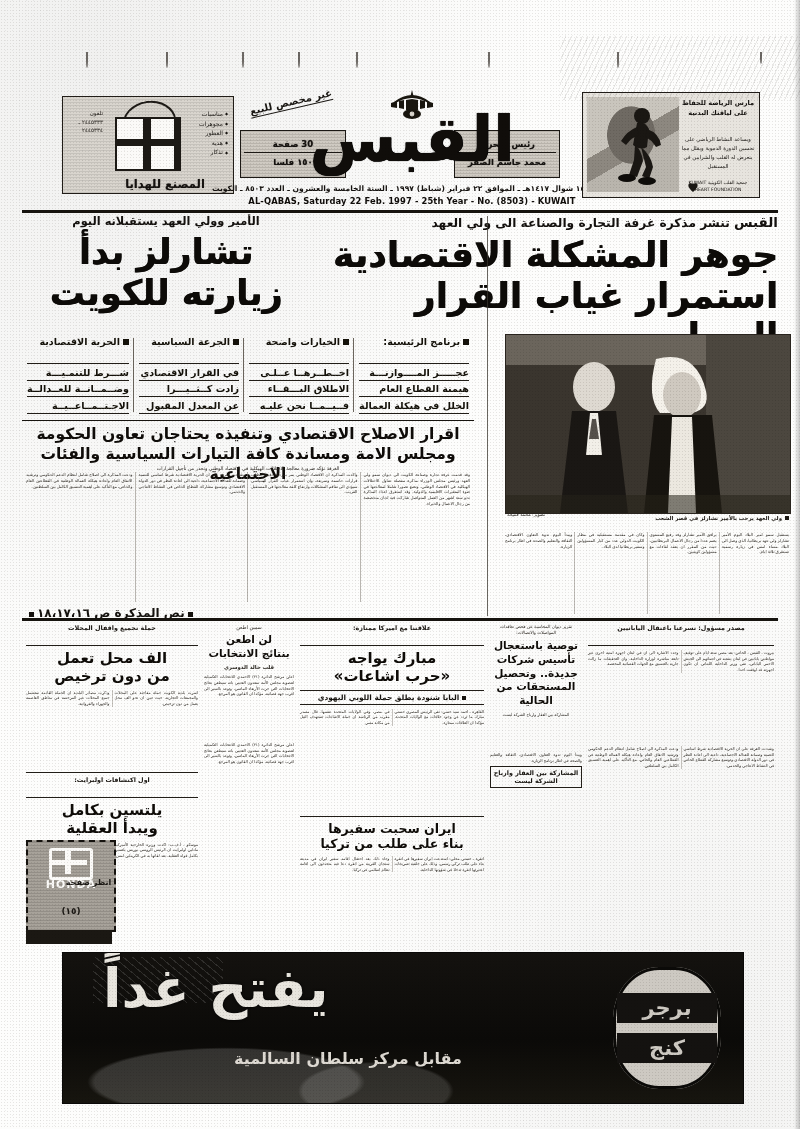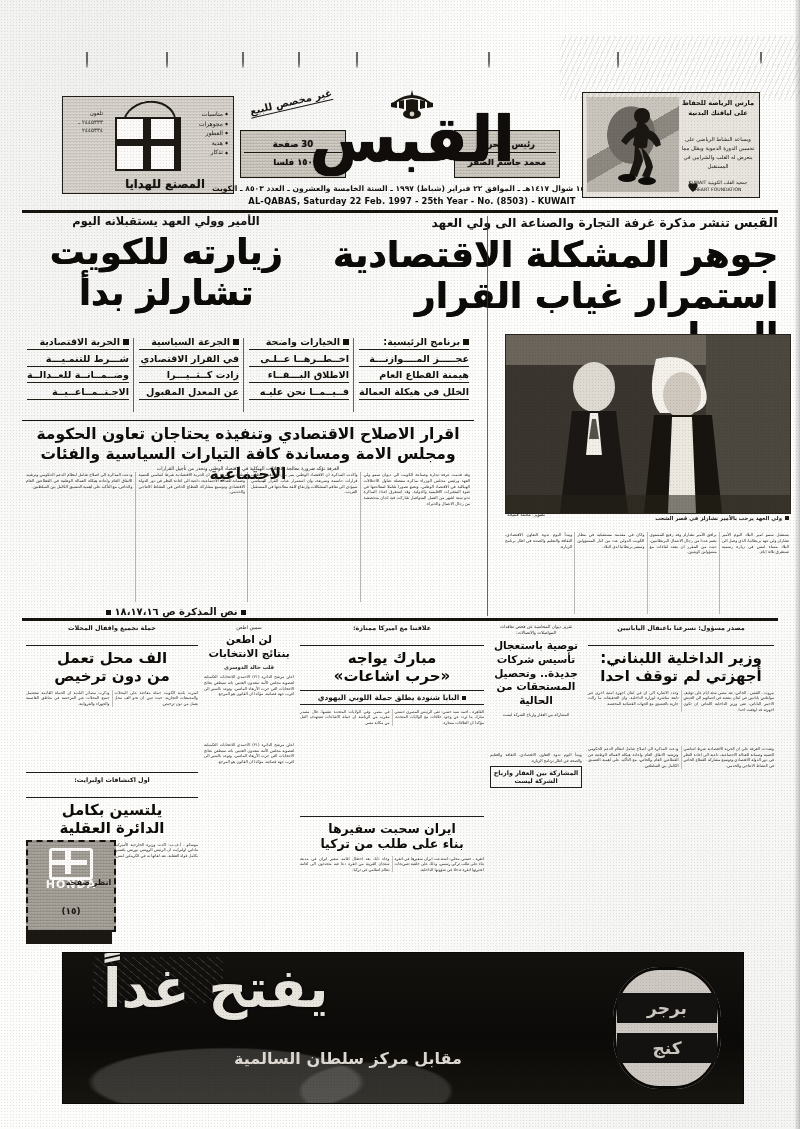--- a/index.html
+++ b/index.html
@@ -174,21 +174,21 @@
   .kicker-r{font-size:11.4px;font-weight:bold;color:#14110e;letter-spacing:-.2px;white-space:nowrap;}
   .h1r{
     font-size:35px;font-weight:bold;line-height:1.16;color:#0d0b08;
     letter-spacing:-1px;margin-top:4px;text-shadow:.6px 0 0 #0d0b08;
   }
 
   
   .bullets{position:absolute;left:22px;top:336px;width:452px;right:auto;height:78px;display:flex;direction:rtl;}
   .bcol{flex:1;padding:0 5px;position:relative;}
   .bcol + .bcol:after{content:"";position:absolute;right:0;top:2px;bottom:2px;width:1px;background:#6b655d;}
-  .bhead{font-size:9.6px;font-weight:bold;color:#141109;padding-bottom:2px;border-bottom:1.1px solid #211d17;white-space:nowrap;}
+  .bhead{font-size:9.6px;font-weight:bold;color:#141109;padding-bottom:16px;border-bottom:1.1px solid #211d17;white-space:nowrap;}
   .bhead .sq{display:inline-block;width:6px;height:6px;background:#141109;margin-left:3px;position:relative;top:0;}
   .bline{font-size:9.6px;font-weight:bold;color:#141109;padding:2.5px 0 2px;border-bottom:1.1px solid #211d17;
          white-space:nowrap;letter-spacing:.2px;}
   .bline:last-child{border-bottom:1.1px solid #211d17;}
 
   
   .subhead{
     position:absolute;left:22px;top:424px;width:452px;text-align:center;
     font-size:15.5px;font-weight:bold;line-height:1.3;color:#0f0c09;letter-spacing:-.5px;
   }
@@ -200,22 +200,22 @@
   
   .bodyblock{position:absolute;left:26px;top:472px;width:444px;height:130px;display:flex;direction:rtl;gap:6px;}
   .bcolumn{flex:1;position:relative;}
   .bcolumn + .bcolumn:after{content:"";position:absolute;right:-3px;top:0;bottom:0;width:1px;background:#8a857d;opacity:.6;}
   .gray-text{
     font-size:4.1px;line-height:1.42;color:#2b2721;text-align:justify;
     word-spacing:-.3px;
   }
 
   .memo-ref{
-    position:absolute;left:26px;top:606px;width:300px;text-align:center;
-    font-size:10px;font-weight:bold;color:#15120e;
+    position:absolute;left:26px;top:606px;width:300px;text-align:left;
+    font-size:12px;font-weight:bold;color:#15120e;
   }
   .memo-ref .sq{display:inline-block;width:5px;height:5px;background:#15120e;margin:0 3px;}
 
   
   .photo-charles{
     position:absolute;left:505px;top:334px;width:284px;height:178px;
     border:1px solid #2a251f;
     background:
       radial-gradient(ellipse at 30% 34%, #e8e4dd 0 9%, rgba(0,0,0,0) 10%),
       radial-gradient(ellipse at 66% 40%, #f2efe9 0 11%, rgba(0,0,0,0) 12%),
@@ -299,21 +299,21 @@
     position:absolute;right:22px;top:14px;width:108px;height:122px;
     background:#cdc9c2;border-radius:46px/52px;
     box-shadow:0 0 0 3px #0b0a08 inset;
   }
   .bk-logo .bar{
     position:absolute;left:4px;right:4px;height:30px;background:#141210;
   }
   .bk-logo .bar1{top:26px;}
   .bk-logo .bar2{top:66px;}
   .bk-logo .wd{
-    position:absolute;left:0;right:0;text-align:center;font-size:17px;font-weight:bold;
+    position:absolute;left:0;right:0;text-align:center;font-size:21px;font-weight:bold;
     color:#cdc9c2;line-height:30px;letter-spacing:-1px;
   }
   .bk-head{
     position:absolute;right:150px;top:8px;left:40px;text-align:left;
     font-size:54px;font-weight:bold;color:#e8e5de;letter-spacing:-3px;line-height:1.05;
     text-shadow:0 0 3px rgba(0,0,0,.9);
   }
   .bk-sub{
     position:absolute;right:150px;left:40px;top:96px;text-align:center;
     font-size:16px;font-weight:bold;color:#ddd9d2;letter-spacing:-.6px;
@@ -424,22 +424,22 @@
       </div>
       <div class="h1">
         <span class="l2">جوهر المشكلة الاقتصادية</span>
         <span class="l2">استمرار غياب القرار السياسي</span>
       </div>
     </div>
 
     <div class="lead-right">
       <div class="kicker-r">الأمير وولي العهد يستقبلانه اليوم</div>
       <div class="h1r">
+        <div>تشارلز بدأ</div>
         <div>زيارته للكويت</div>
-        <div>تشارلز بدأ</div>
       </div>
     </div>
   </div>
 
   <div class="vrule" style="left:487px;top:216px;height:400px;"></div>
 
   <div class="bullets">
     <div class="bcol">
       <div class="bhead"><span class="sq"></span><span>برنامج الرئيسية:</span></div>
       <div class="bline">عجـــــز المــــوازنـــة</div>
@@ -533,22 +533,20 @@
         <div class="gray-text">ويبدأ اليوم ندوة التعاون الاقتصادي، الثقافة والتعليم والصحة في اطار برنامج الزيارة.</div>
       </div>
   </div>
 
   <div class="rule rule-thick" style="left:22px;top:618px;width:756px;"></div>
 
   <div class="grid">
 
     <div class="cell" style="right:0;top:0;width:186px;">
       <div class="ck">مصدر مسؤول: تسرعنا باعتقال اليابانيين</div>
-      <div class="ch" style="white-space:pre-line">وزير الداخلية اللبناني:
-أجهزتي لم توقف احدا</div>
       <div class="cb">
         <div class="cc">
             <div class="micro">بيروت ـ القبس ـ الخاص: بعد مضي ستة ايام على توقيف مواطنين يابانيين في لبنان يشتبه في انتمائهم الى الجيش الاحمر الياباني، نفى وزير الداخلية اللبناني ان تكون اجهزته قد اوقفت احدا.</div>
           </div>
         <div class="cc">
             <div class="micro">وجدد الاشارة الى ان في لبنان اجهزة امنية اخرى غير تابعة مباشرة لوزارة الداخلية، وان التحقيقات ما زالت جارية بالتنسيق مع الجهات القضائية المختصة.</div>
           </div>
       </div>
     </div>
 
@@ -604,21 +602,21 @@
           </div>
         <div class="cc">
             <div class="micro">وجاء ذلك بعد احتفال اقامه سفير ايران في مدينة سنجان القريبة من انقرة دعا فيه متحدثون الى اقامة نظام اسلامي في تركيا.</div>
           </div>
       </div>
     </div>
 
     <div class="cell" style="right:576px;top:148px;width:172px;">
       <div class="ck" style="border-top:1px solid #221e18;padding-top:3px;">اول اكتشافات اولبرايت:</div>
       <div class="ch" style="white-space:pre-line">يلتسين بكامل
-الدائرة العقلية</div>
+ويبدأ العقلية</div>
       <div class="cb">
         <div class="cc">
             <div class="micro">موسكو ـ أ.ف.ب: اكدت وزيرة الخارجية الأميركية مادلين اولبرايت ان الرئيس الروسي بوريس يلتسين بكامل قواه العقلية، بعد لقائها به في الكرملين امس.</div>
           </div>
         <div class="cc">
             <div class="micro">واضافت ان الرئيس الروسي يتمتع بحيوية وقدرة على الحوار، ونفى ان يكون مرضه قد اثر على ادائه.</div>
           </div>
       </div>
     </div>
 

